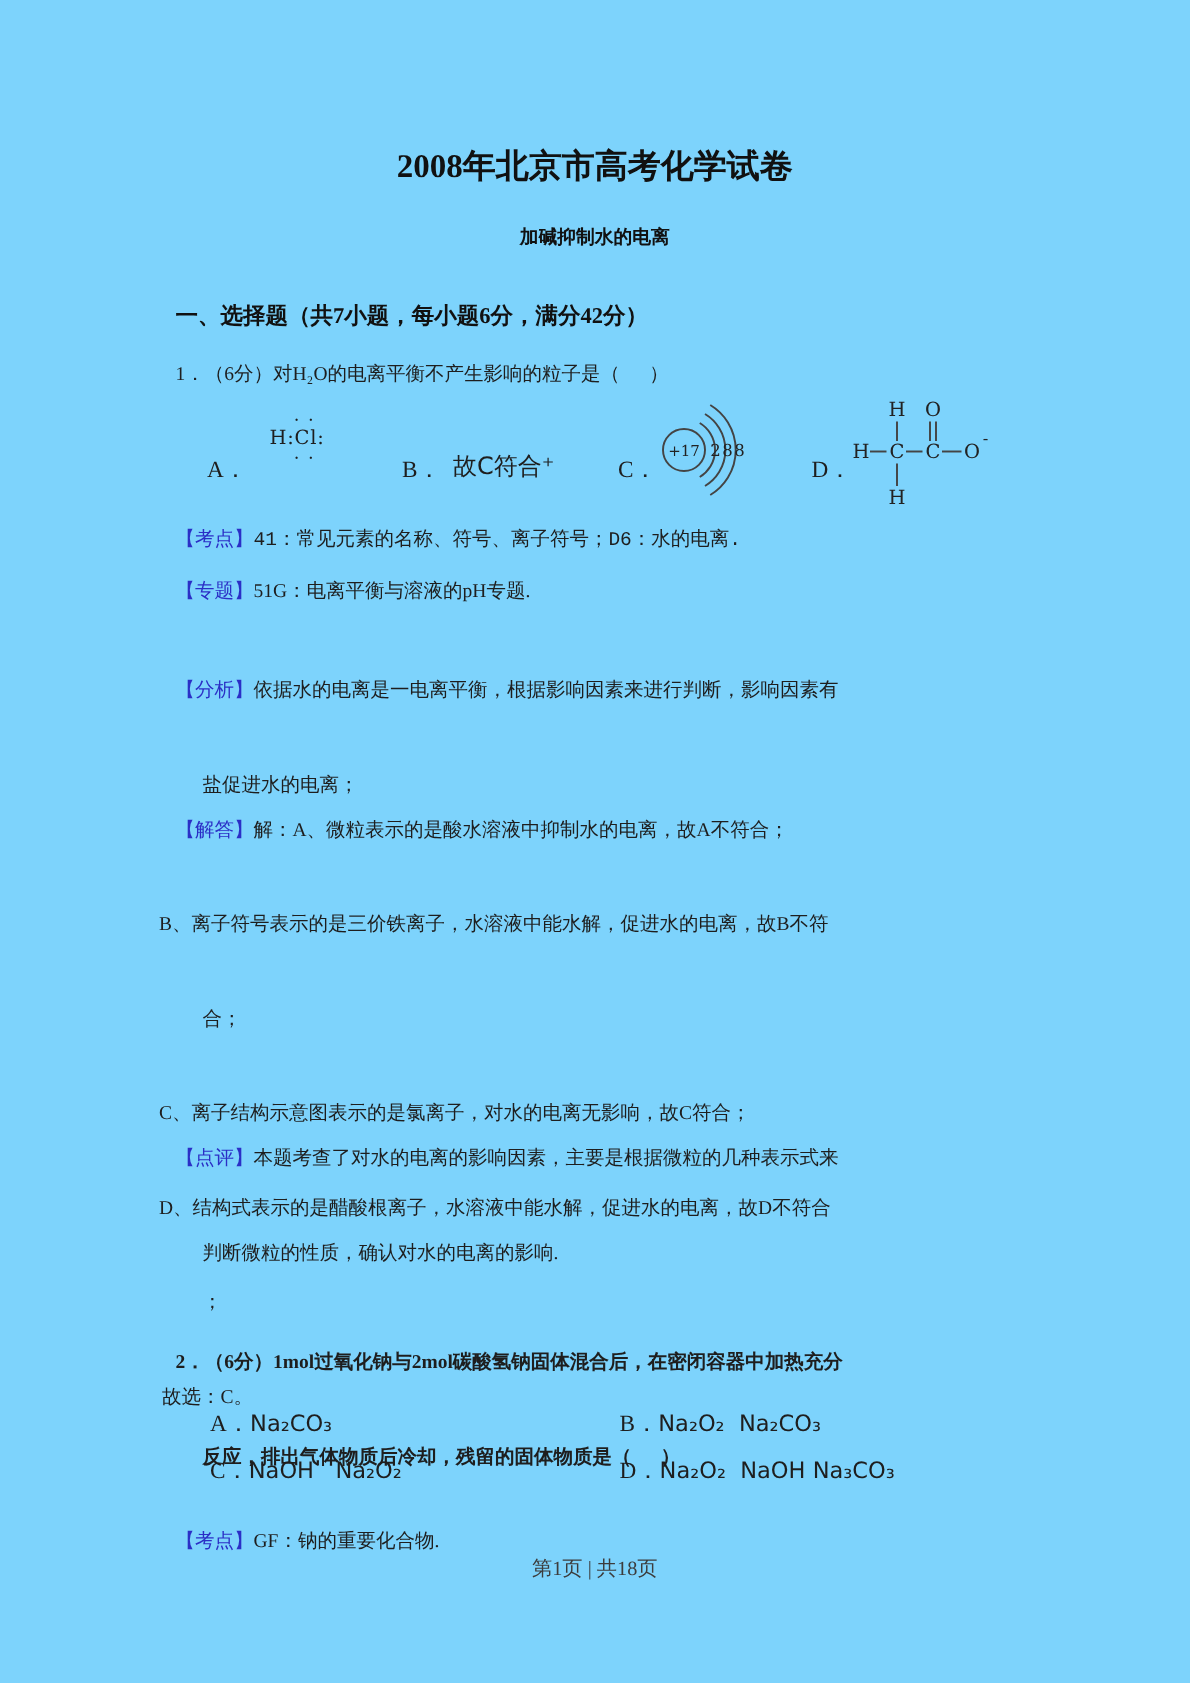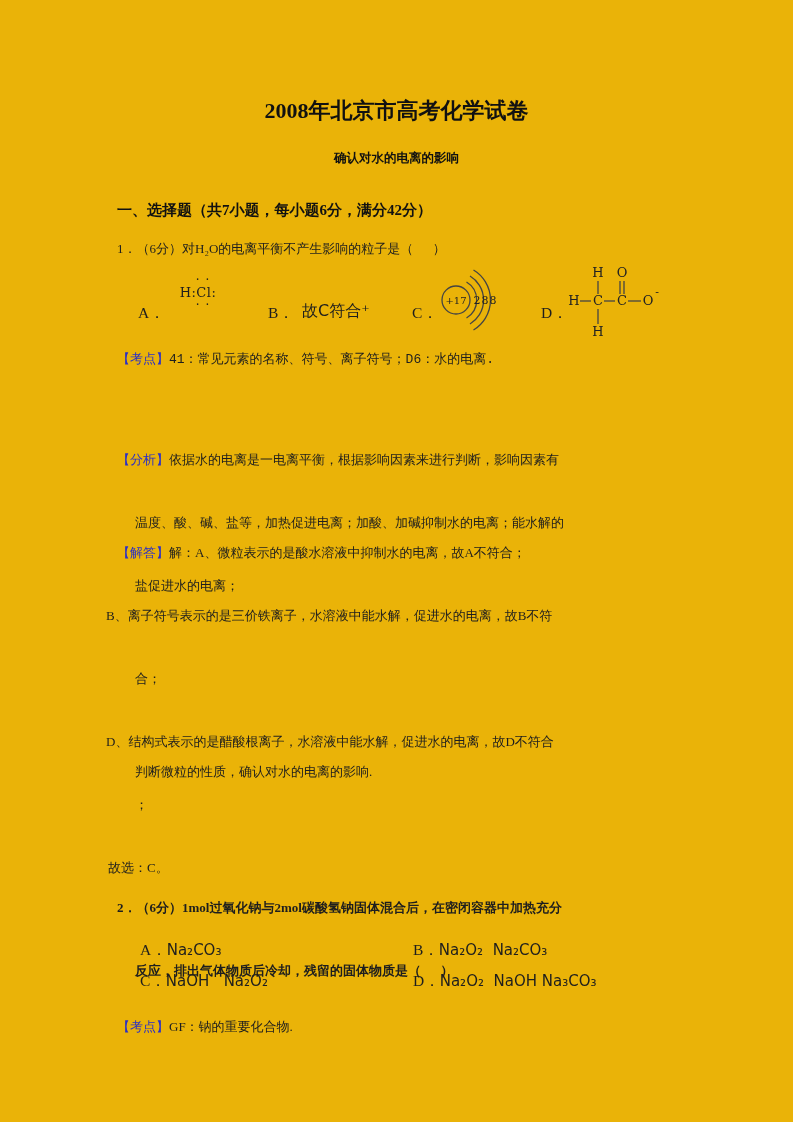--- a/index.html
+++ b/index.html
@@ -1,20 +1,20 @@
 <!DOCTYPE html>
 <html><head>
 <meta charset="utf-8">
 <style>
   html,body{margin:0;padding:0;background:#e9e9e9;}
   .page{
     position:relative;
     width:793px;height:1122px;
     margin:0 auto;
-    background:#eab308;
+    background:#7dd3fc;
     font-family:"Liberation Serif","DejaVu Serif",serif;
     color:#1e1e1e;
     overflow:hidden;
   }
   .abs{position:absolute;}
   .center{left:0;right:0;text-align:center;}
   .title{top:96px;font-size:22px;font-weight:bold;color:#111;}
   .subtitle{top:150px;font-size:12.5px;font-weight:bold;color:#111;}
   .section-heading{top:201px;left:117px;font-size:15px;font-weight:bold;color:#111;}
   .body-text{font-size:13px;white-space:pre;}
@@ -33,21 +33,21 @@
   .footer{top:1037px;font-size:13.5px;color:#3c3c3c;}
   svg text{font-family:"DejaVu Serif",serif;fill:#222;}
   svg .stroke{stroke:#444;fill:none;stroke-width:1.3;}
 </style>
 </head>
 <body>
 
 <div class="page">
 
   <div class="abs center title">2008年北京市高考化学试卷</div>
-  <div class="abs center subtitle">确认对水的电离的影响</div>
+  <div class="abs center subtitle">加碱抑制水的电离</div>
   <div class="abs section-heading">一、选择题（共7小题，每小题6分，满分42分）</div>
 
   <div class="abs body-text" style="top:240px;left:117px;">1．（6分）对H₂O的电离平衡不产生影响的粒子是（      ）</div>
 
   <div class="abs opt-label" style="top:303px;left:138px;">A．</div>
   <div class="abs lewis" style="top:276px;left:172px;width:52px;">
     <div class="dots" style="padding-left:10px;">· ·</div>
     <div class="mid">H:Cl:</div>
     <div class="dots" style="padding-left:10px;">· ·</div>
   </div>
@@ -81,48 +81,51 @@
     <line class="stroke" x1="34" y1="21" x2="34" y2="34"></line>
     <line class="stroke" x1="34" y1="49" x2="34" y2="64"></line>
     <line class="stroke" x1="40" y1="41" x2="51" y2="41"></line>
     <line class="stroke" x1="56" y1="21" x2="56" y2="34"></line>
     <line class="stroke" x1="60" y1="21" x2="60" y2="34"></line>
     <line class="stroke" x1="64" y1="41" x2="77" y2="41"></line>
   </svg>
 
   <div class="abs line body-text" style="top:344px;left:117px;font-family:Liberation Mono, monospace;"><span class="blue">【考点】</span><span>41：常见元素的名称、符号、离子符号；D6：水的电离.</span></div>
 
+  <div class="abs line body-text" style="top:378px;left:117px;"><span class="blue">【专题】</span><span>51G：电离平衡与溶液的pH专题.</span></div>
 
   <div class="abs body-text" style="top:412px;left:117px;">
     <div class="line"><span class="blue">【分析】</span><span>依据水的电离是一电离平衡，根据影响因素来进行判断，影响因素有</span></div>
-    <div class="line indent-cont">温度、酸、碱、盐等，加热促进电离；加酸、加碱抑制水的电离；能水解的</div>
     <div class="line indent-cont">盐促进水的电离；</div>
   </div>
 
   <div class="abs body-text" style="top:505px;left:106px;">
     <div class="line indent-label"><span class="blue">【解答】</span><span>解：A、微粒表示的是酸水溶液中抑制水的电离，故A不符合；</span></div>
     <div class="line">B、离子符号表示的是三价铁离子，水溶液中能水解，促进水的电离，故B不符</div>
     <div class="line indent-small">合；</div>
+    <div class="line">C、离子结构示意图表示的是氯离子，对水的电离无影响，故C符合；</div>
     <div class="line">D、结构式表示的是醋酸根离子，水溶液中能水解，促进水的电离，故D不符合</div>
     <div class="line indent-small">；</div>
     <div class="line" style="padding-left:2px;">故选：C。</div>
   </div>
 
   <div class="abs body-text" style="top:724px;left:117px;">
+    <div class="line"><span class="blue">【点评】</span><span>本题考查了对水的电离的影响因素，主要是根据微粒的几种表示式来</span></div>
     <div class="line indent-cont">判断微粒的性质，确认对水的电离的影响.</div>
   </div>
 
   <div class="abs body-text" style="top:860px;left:117px;font-weight:bold;">
     <div class="line">2．（6分）1mol过氧化钠与2mol碳酸氢钠固体混合后，在密闭容器中加热充分</div>
     <div class="line indent-cont">反应，排出气体物质后冷却，残留的固体物质是（      ）</div>
   </div>
 
   <div class="abs q2grid" style="top:934px;left:140px;">
     <div class="cell"><span>A．</span><span class="formula">Na₂CO₃</span></div>
     <div class="cell"><span>B．</span><span class="formula">Na₂O₂  Na₂CO₃</span></div>
     <div class="cell"><span>C．</span><span class="formula">NaOH   Na₂O₂</span></div>
     <div class="cell"><span>D．</span><span class="formula">Na₂O₂  NaOH Na₃CO₃</span></div>
   </div>
 
   <div class="abs line body-text" style="top:984px;left:117px;margin-top:27px;"><span class="blue">【考点】</span><span>GF：钠的重要化合物.</span></div>
 
+  <div class="abs center footer">第1页 | 共18页</div>
 
 </div>
 
 </body></html>

